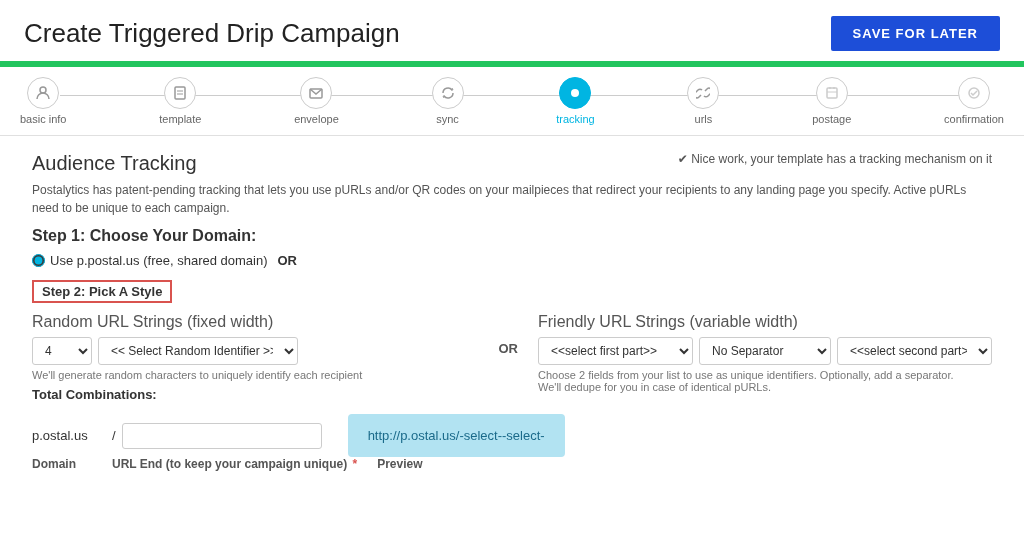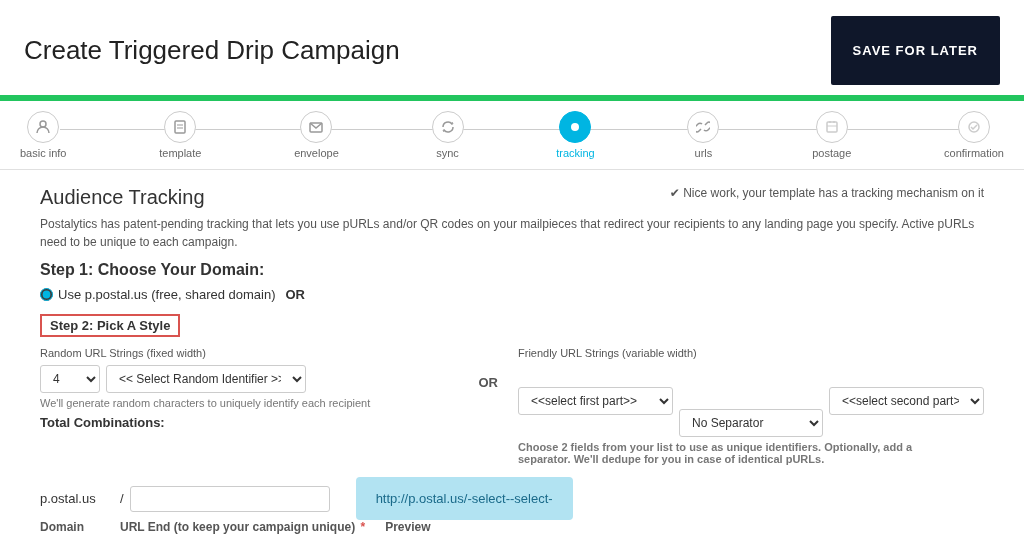--- a/index.html
+++ b/index.html
@@ -20,24 +20,24 @@
       align-items: center;
       padding: 16px 24px 10px 24px;
       border-bottom: 6px solid #22c55e;
     }
     .header h1 {
       font-size: 26px;
       font-weight: 300;
       color: #222;
     }
     .save-btn {
-      background: #0f172a;
+      background: #1d4ed8;
       color: #fff;
       border: none;
-      padding: 27px 22px;
+      padding: 10px 22px;
       font-size: 13px;
       font-weight: bold;
       letter-spacing: 1px;
       cursor: pointer;
       border-radius: 2px;
       text-transform: uppercase;
     }
 
     
     .wizard {
@@ -89,21 +89,21 @@
       color: #999;
     }
     .step-label {
       font-size: 11px;
       color: #666;
     }
     .step-label.active { color: #00b5e2; }
 
     
     .content {
-      padding: 16px 40px;
+      padding: 16px 32px;
     }
 
     
     .audience-header {
       display: flex;
       justify-content: space-between;
       align-items: flex-start;
       margin-bottom: 6px;
     }
     .audience-title {
@@ -171,21 +171,21 @@
     }
     .style-col-or {
       display: flex;
       align-items: center;
       padding-top: 28px;
       font-weight: bold;
       color: #555;
       font-size: 13px;
     }
     .col-title {
-      font-size: 11px;
+      font-size: 16px;
       color: #555;
       margin-bottom: 6px;
     }
     .col-controls {
       display: flex;
       gap: 6px;
       align-items: center;
     }
     .col-hint {
       font-size: 11px;
@@ -196,21 +196,21 @@
       border: 1px solid #ccc;
       border-radius: 3px;
       padding: 5px 8px;
       font-size: 12px;
       background: #fff;
       color: #333;
     }
     select { cursor: pointer; }
     .select-narrow { width: 60px; }
     .select-wide { width: 200px; }
-    .select-medium { width: 144px; margin-top: 44px; }
+    .select-medium { width: 132px; }
     .select-part { width: 155px; }
 
     .total-combinations {
       font-weight: bold;
       font-size: 13px;
       margin-top: 6px;
     }
 
     
     .url-section {
@@ -385,21 +385,21 @@
         </select>
         <select class="select-medium">
           <option>No Separator</option>
           <option>Dash</option>
           <option>Underscore</option>
         </select>
         <select class="select-part">
           <option>&lt;&lt;select second part&gt;&gt;</option>
         </select>
       </div>
-      <div class="col-hint" style="max-width:420px;font-weight:bold;">Choose 2 fields from your list to use as unique identifiers. Optionally, add a separator. We'll dedupe for you in case of identical pURLs.</div>
+      <div class="col-hint" style="max-width:420px;">Choose 2 fields from your list to use as unique identifiers. Optionally, add a separator. We'll dedupe for you in case of identical pURLs.</div>
     </div>
   </div>
 
   
   <div class="url-section">
     <div style="display:flex; align-items:center; gap:6px;">
       <span class="domain-text" style="min-width:74px;">p.ostal.us</span>
       <span class="slash">/</span>
       <input type="text" class="url-input" value="" style="">
       <div class="preview-box">

